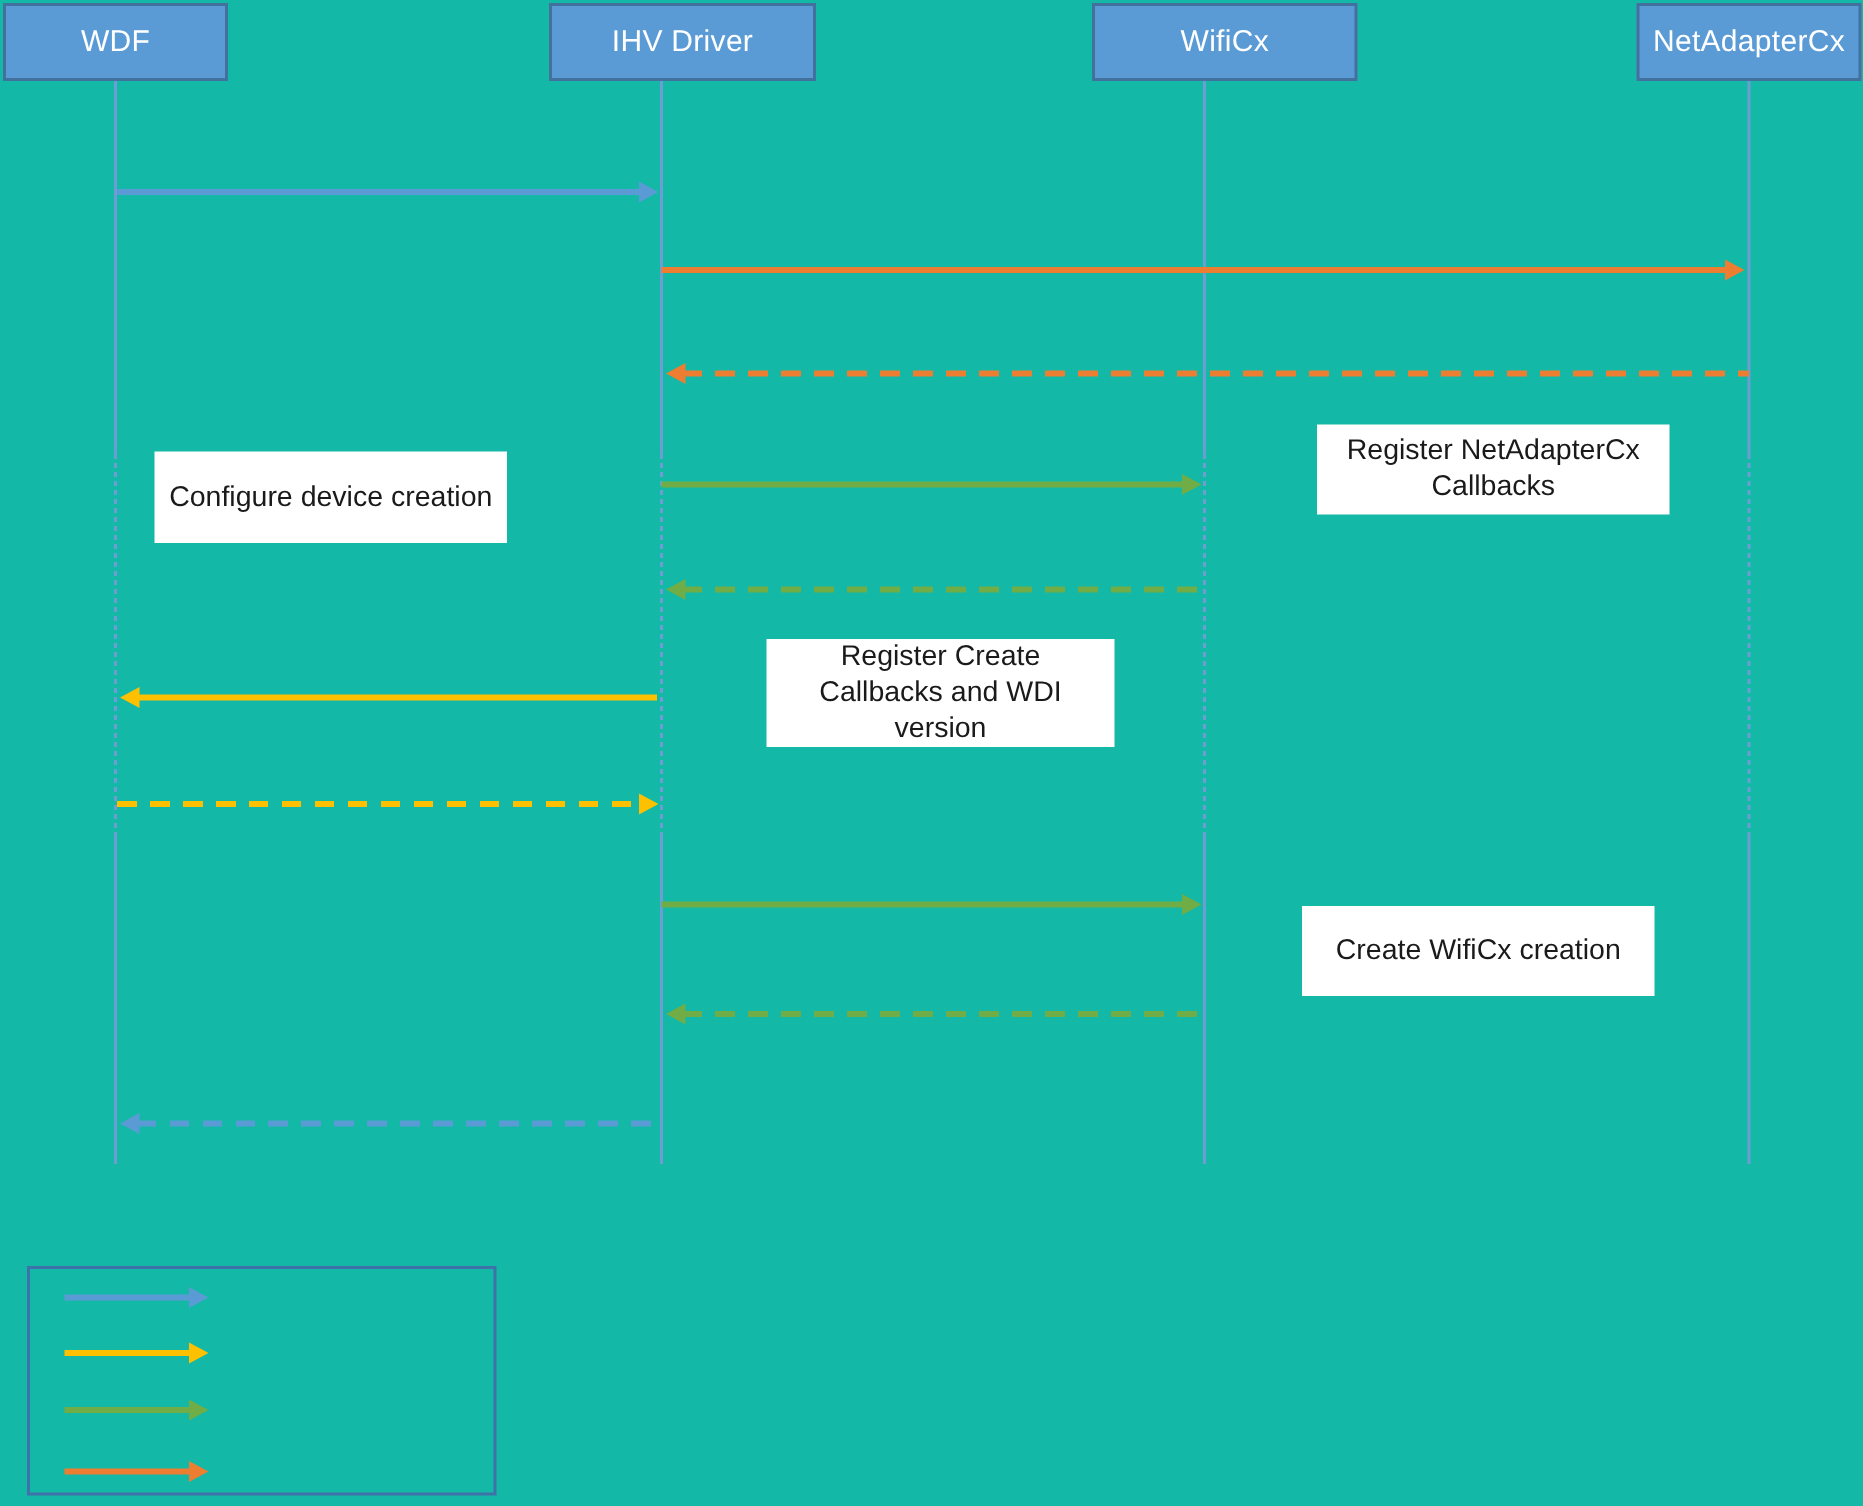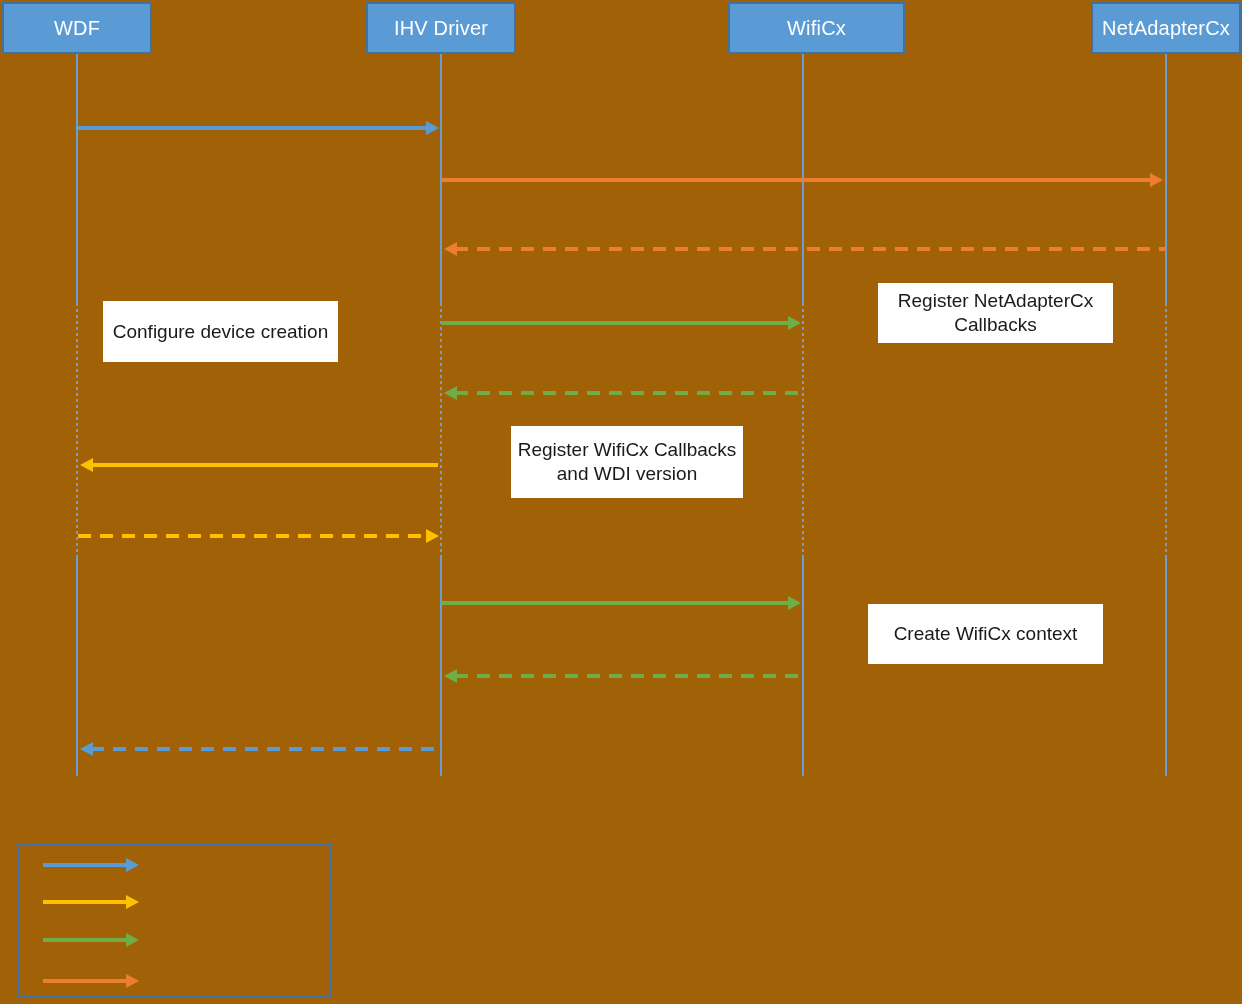--- a/index.html
+++ b/index.html
@@ -1,17 +1,17 @@
 <!DOCTYPE html>
 <html><head>
 <meta charset="utf-8">
 <style>
   html,body{margin:0;padding:0;background:#000;}
   #stage{
-    position:relative;width:1242px;height:1004px;background:#a16207;overflow:hidden;
+    position:relative;width:1242px;height:1004px;background:#14b8a6;overflow:hidden;
     font-family:"Liberation Sans", sans-serif;
   }
   .actor-box{
     position:absolute;top:2px;height:52px;box-sizing:border-box;
     background:#5B9BD5;border:2px solid #41719C;
     display:flex;align-items:center;justify-content:center;
     color:#fff;font-size:20px;letter-spacing:.2px;
   }
   .lifeline-seg{position:absolute;width:2px;}
   .lifeline-solid{background:#6E9DD4;}
@@ -28,21 +28,21 @@
   }
   .legend-box{position:absolute;border:2px solid #3F72A8;box-sizing:border-box;background:transparent;}
 </style>
 </head>
 <body>
 
 <div id="stage">
   <div class="actor-box" id="actor-0" style="left: 2px; width: 150px;">
       <span>WDF</span>
     </div>
-  <div class="actor-box" id="actor-1" style="left: 366px; width: 150px;">
+  <div class="actor-box" id="actor-1" style="left: 366px; width: 178px;">
       <span>IHV Driver</span>
     </div>
   <div class="actor-box" id="actor-2" style="left: 728px; width: 177px;">
       <span>WifiCx</span>
     </div>
   <div class="actor-box" id="actor-3" style="left: 1091px; width: 150px;">
       <span>NetAdapterCx</span>
     </div>
   <div id="gen-layer">
       <div class="lifeline-seg lifeline-solid" style="left: 76px; top: 54px; height: 249px;"></div>
@@ -97,24 +97,24 @@
         <div class="msg-line" style="left: 11px; width: 347px; background: repeating-linear-gradient(90deg, rgb(91, 155, 213) 0px, rgb(91, 155, 213) 13px, transparent 13px, transparent 22px);"></div>
         <div class="msg-head" style="left: 0px; border-right: 13px solid rgb(91, 155, 213);"></div>
       </div>
       <div class="note" style="left: 103px; top: 301px; width: 235px; height: 61px;">
         <span>Configure device creation</span>
       </div>
       <div class="note" style="left: 878px; top: 283px; width: 235px; height: 60px;">
         <span>Register NetAdapterCx Callbacks</span>
       </div>
       <div class="note" style="left: 511px; top: 426px; width: 232px; height: 72px;">
-        <span>Register WifiCx Callbacks and WDI version</span>
+        <span>Register Create Callbacks and WDI version</span>
       </div>
       <div class="note" style="left: 868px; top: 604px; width: 235px; height: 60px;">
-        <span>Create WifiCx context</span>
+        <span>Create WifiCx creation</span>
       </div>
       <div class="legend-box" style="left: 18px; top: 844px; width: 313px; height: 153px;"></div>
       <div class="msg" style="left: 43px; top: 858px; width: 96px;">
         <div class="msg-line" style="left: 0px; width: 85px; background: rgb(91, 155, 213);"></div>
         <div class="msg-head" style="right: 0px; border-left: 13px solid rgb(91, 155, 213);"></div>
       </div>
       <div class="msg" style="left: 43px; top: 895px; width: 96px;">
         <div class="msg-line" style="left: 0px; width: 85px; background: rgb(255, 192, 0);"></div>
         <div class="msg-head" style="right: 0px; border-left: 13px solid rgb(255, 192, 0);"></div>
       </div>

